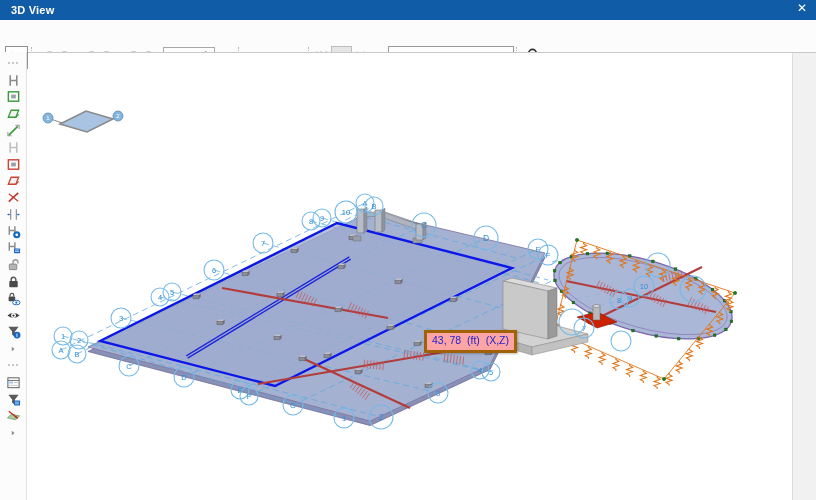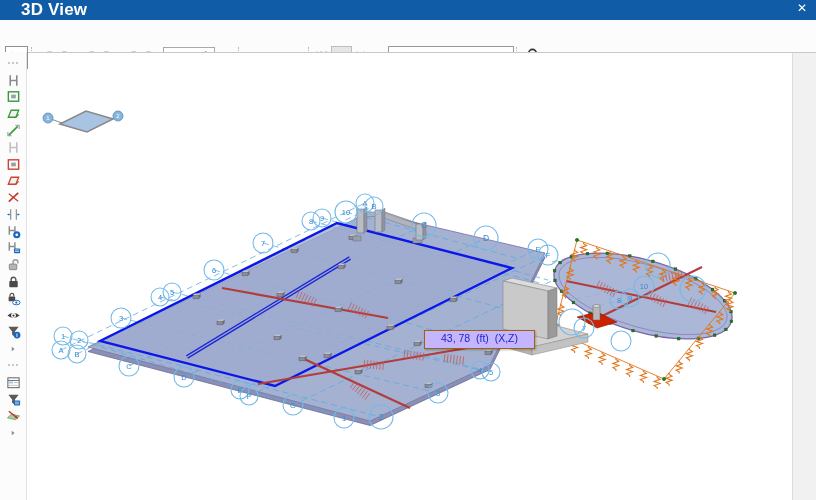--- a/index.html
+++ b/index.html
@@ -1,21 +1,21 @@
 <!DOCTYPE html>
 <html><head>
 <meta charset="utf-8">
 <style>
   html,body{margin:0;padding:0;}
   body{width:816px;height:500px;position:relative;overflow:hidden;
        font-family:"Liberation Sans",sans-serif;background:#fff;}
   
   .titlebar{position:absolute;left:0;top:0;width:816px;height:20px;background:#115ca6;
             color:#fff;display:flex;align-items:center;}
-  .titlebar .title{font-size:17px;font-weight:bold;padding-left:21px;letter-spacing:.2px;}
+  .titlebar .title{font-size:11px;font-weight:bold;padding-left:11px;letter-spacing:.2px;}
   .titlebar .close{position:absolute;right:9px;top:1px;font-size:12px;cursor:default;}
   
   .toolbar{position:absolute;left:0;top:20px;width:816px;height:32px;background:#fcfcfc;}
   .grip{position:absolute;top:27px;width:3px;height:20px;border-left:1px dotted #b9b9b9;}
   .tbtn{position:absolute;display:flex;align-items:center;justify-content:center;
         color:#555;cursor:default;}
   .pointer-btn{left:5px;top:26px;width:21px;height:21px;border:1px solid #8f8f8f;background:#fff;}
   .rotgrp{position:absolute;left:36px;top:27px;display:flex;}
   .rotbtn{position:relative;width:21px;height:20px;text-align:center;cursor:default;}
   .rotbtn .arrow{font-size:15px;color:#4f4f4f;line-height:20px;}
@@ -39,22 +39,22 @@
   .sidebar{position:absolute;left:0;top:52px;width:27px;bottom:0;background:#fcfcfc;
            border-right:1px solid #e2e2e2;display:flex;flex-direction:column;
            align-items:center;padding-top:3px;box-sizing:border-box;}
   .sideitem{width:16px;height:16px;margin:0.4px 0;display:flex;align-items:center;justify-content:center;}
   
   .canvas{position:absolute;left:28px;top:52px;right:0;bottom:0;background:#fff;
           border-top:1px solid #c9c9c9;}
   #scene{position:absolute;left:28px;top:53px;width:788px;height:447px;}
   .gutter{position:absolute;left:792px;top:53px;width:24px;bottom:0;background:#f1f1f1;
           border-left:1px solid #dcdcdc;}
-  .tooltip{position:absolute;left:424px;top:330px;height:15px;background:#c4b5fd;
-           border:1px solid #a16207;color:#2222cc;font-size:10.5px;padding:1px 16px;
+  .tooltip{position:absolute;left:424px;top:330px;height:15px;background:#fca5a5;
+           border:3px solid #a16207;color:#2222cc;font-size:10.5px;padding:1px 5px;
            white-space:pre;box-shadow:1px 1px 2px rgba(0,0,0,.25);}
   .gridline{stroke:#5aa9dd;stroke-width:0.9;stroke-dasharray:6 4;opacity:.85;fill:none;}
 </style>
 </head>
 <body>
 
 <div class="titlebar">
   <span class="title">3D View</span>
   <span class="close">✕</span>
 </div>

